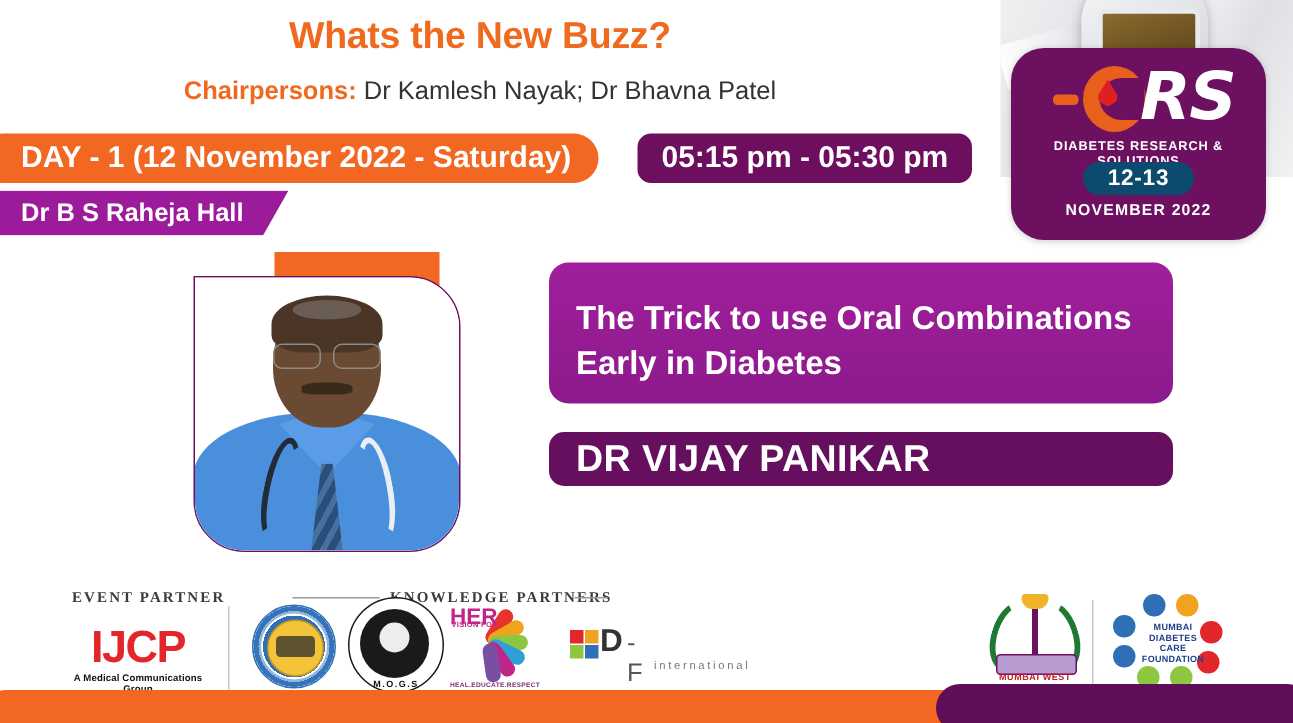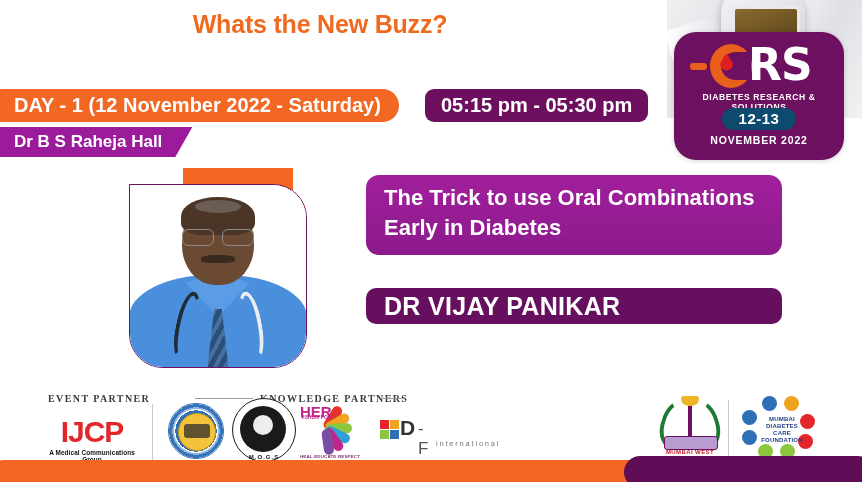--- a/index.html
+++ b/index.html
@@ -40,21 +40,21 @@
     background:linear-gradient(100deg,#ffffff 0%,#eceef1 60%,#d9dade 100%);
     transform:rotate(-16deg);
   }
 
   
   .drs-logo{
     position:absolute;right:18px;top:32px;width:170px;height:128px;
     background:#6d1060;border-radius:22px;
     box-shadow:0 1px 5px rgba(0,0,0,.18);
   }
-  .drs-mark{position:absolute;left:0;right:0;top:11px;height:46px;}
+  .drs-mark{position:absolute;left:12px;right:0;top:11px;height:46px;font-style:italic;}
   .drs-dash{
     position:absolute;left:16px;top:20px;width:17px;height:7px;border-radius:3px;background:#e8601c;
   }
   .drs-d{
     position:absolute;left:36px;top:1px;width:42px;height:44px;border-radius:50%;
     background:#e8601c;
   }
   .drs-d:after{
     content:"";position:absolute;left:11px;top:8px;width:30px;height:28px;
     border-radius:50% 0 0 50%;background:#6d1060;
@@ -177,21 +177,21 @@
   .ph-neck{
     position:absolute;left:50%;transform:translateX(-50%);top:92px;width:38px;height:24px;background:#6b4a33;
   }
 
   
   .talk-title{
     position:absolute;left:366px;top:175px;width:416px;min-height:78px;
     background:linear-gradient(180deg,#a11f9c 0%,#8c1a8c 100%);
     border-radius:13px;color:#ffffff;
     font-size:22px;font-weight:bold;line-height:30px;
-    padding:8px 16px 12px 18px;box-sizing:border-box;
+    padding:22px 16px 12px 18px;box-sizing:border-box;
   }
   .speaker-name{
     position:absolute;left:366px;top:288px;width:416px;height:36px;
     background:#650f5e;border-radius:10px;color:#ffffff;
     font-size:25px;font-weight:bold;line-height:36px;padding-left:18px;box-sizing:border-box;
     letter-spacing:.3px;
   }
   .speaker-city{
     position:absolute;left:384px;top:334px;
     font-size:25px;font-weight:bold;color:#ef6a1e;letter-spacing:.3px;
@@ -288,20 +288,24 @@
       <div class="drs-d"></div>
       <div class="drs-drop"></div>
       <div class="drs-rs">RS</div>
     </div>
     <div class="drs-tag">DIABETES  RESEARCH &amp; SOLUTIONS</div>
     <div class="drs-pill">12-13</div>
     <div class="drs-date">NOVEMBER 2022</div>
   </div>
 
   <div class="sess-title">Whats the New Buzz?</div>
+  <div class="chair-line">
+    <span class="chair-label">Chairpersons:</span>
+    <span>Dr Kamlesh Nayak; Dr Bhavna Patel</span>
+  </div>
 
   <div class="day-badge">DAY - 1  (12 November 2022 - Saturday)</div>
   <div class="time-badge">05:15 pm - 05:30 pm</div>
   <div class="hall-badge">Dr B S Raheja Hall</div>
 
   <div class="photo-wrap">
     <div class="photo-orange"></div>
     <div class="photo-orange-dots"></div>
     <div class="photo-frame">
       <div class="ph-bg"></div>

